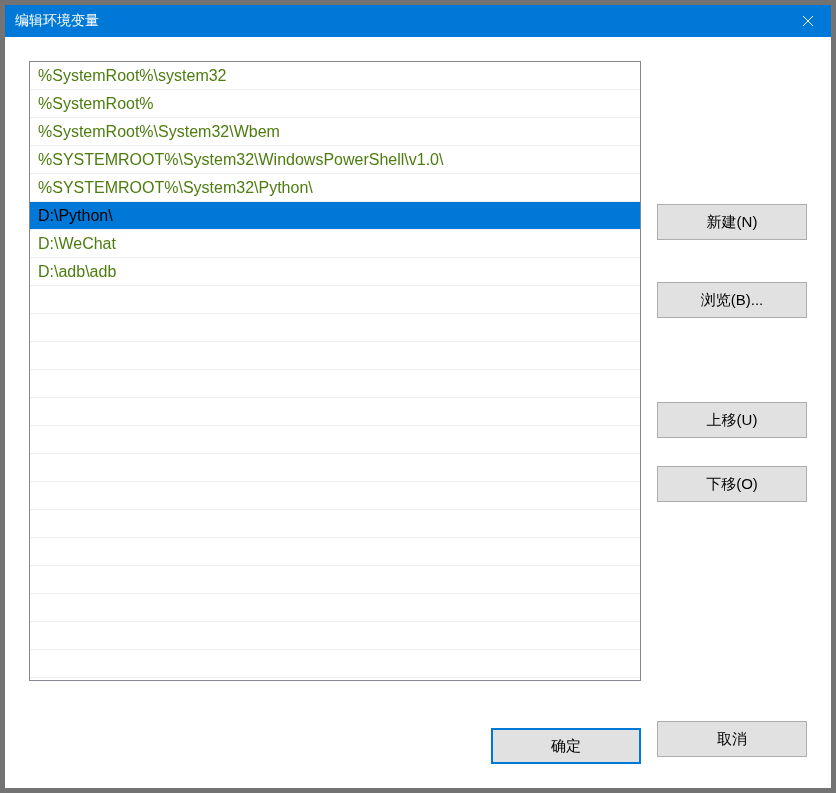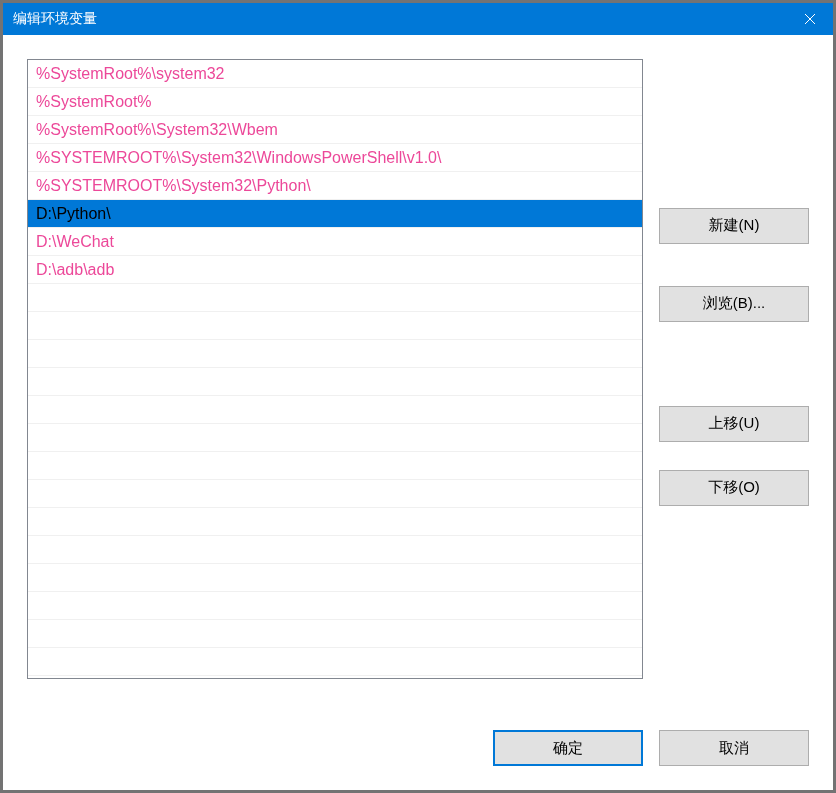--- a/index.html
+++ b/index.html
@@ -12,21 +12,21 @@
       font-size: 15px;
       background: #f0f0f0;
       width: 836px;
       height: 793px;
       overflow: hidden;
     }
     .window {
       width: 836px;
       height: 793px;
       background: #ffffff;
-      border: 3px solid #737373;
+      border: 5px solid #737373;
       display: flex;
       flex-direction: column;
     }
     .titlebar {
       height: 32px;
       background: #0078d7;
       color: #ffffff;
       display: flex;
       align-items: center;
       justify-content: space-between;
@@ -59,21 +59,21 @@
       border: 1px solid #828790;
       background: #ffffff;
       height: 620px;
       overflow: hidden;
     }
     .list-item {
       height: 28px;
       line-height: 28px;
       padding: 0 8px;
       font-size: 16px;
-      color: #ec4899;
+      color: #4d7c0f;
       border-bottom: 1px solid #f0f0f0;
       white-space: nowrap;
       overflow: hidden;
       cursor: default;
     }
     .list-item.selected {
       background: #0078d7;
       color: #000000;
     }
     .list-item.empty {
@@ -106,20 +106,21 @@
       justify-content: flex-end;
       gap: 16px;
       padding: 20px 24px 24px 24px;
     }
     .footer .btn {
       width: 150px;
     }
     .btn.default {
       border: 2px solid #0078d7;
       background: #e1e1e1;
+      margin-top: 7px;
     }
   </style>
 </head>
 <body>
 
 <div class="window">
   <div class="titlebar">
     <span class="titlebar-title">编辑环境变量</span>
     <div class="close-btn">
       <svg width="12" height="12" viewBox="0 0 12 12">

